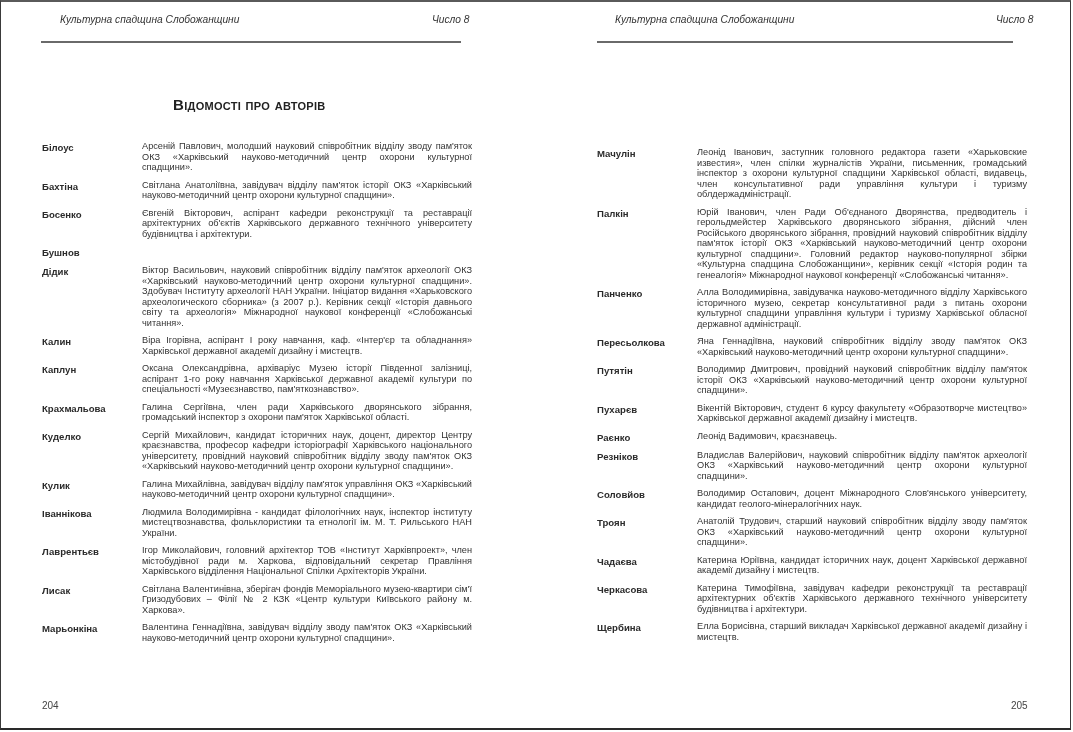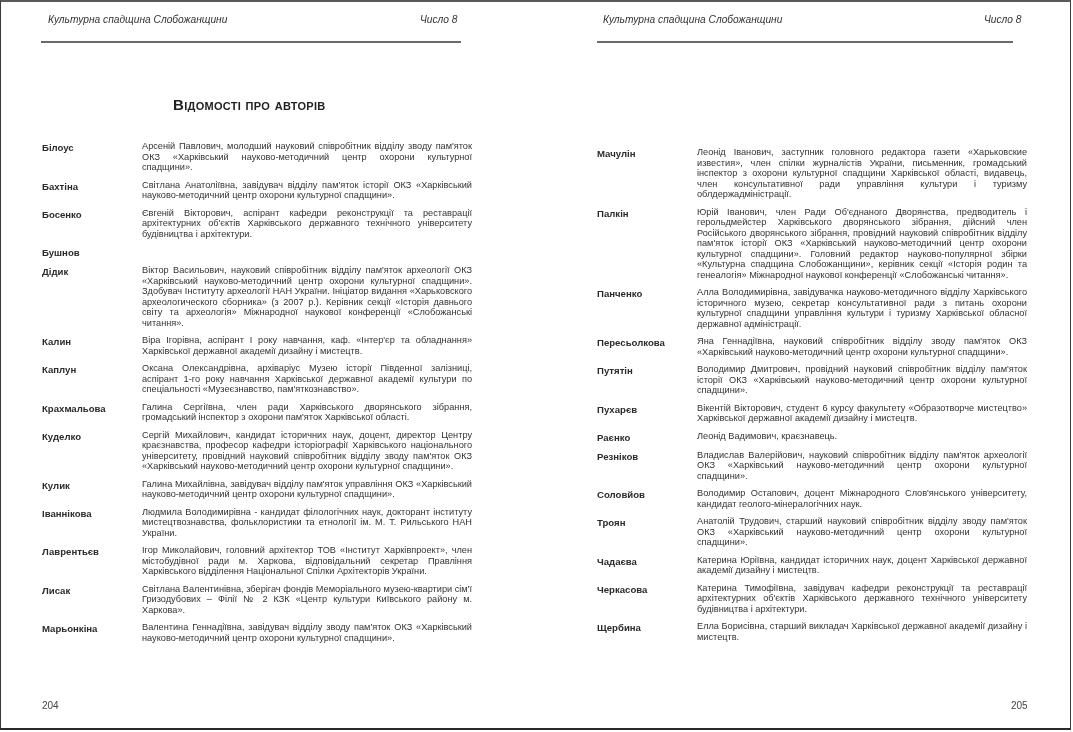--- a/index.html
+++ b/index.html
@@ -16,21 +16,21 @@
     border-top: 2px solid #5a5a5a;
     border-bottom: 2px solid #2a2a2a;
     box-sizing: border-box;
   }
   .page { position: absolute; top: 0; height: 732px; }
   .page.left { left: 0; width: 536px; }
   .page.right { left: 536px; width: 537px; }
 
   .running-head {
     position: absolute; top: 14px;
-    font-style: italic; font-size: 10.2px; color: #333;
+    font-style: italic; font-size: 10.2px; color: #333; margin-left: 12px;
   }
   .left .running-head.title { left: 48px; }
   .left .running-head.issue { left: 420px; }
   .right .running-head.title { left: 67px; }
   .right .running-head.issue { left: 448px; }
 
   .head-rule {
     position: absolute; top: 41px; height: 2px; background: #6a6a6a;
   }
   .left .head-rule { left: 41px; width: 420px; }
@@ -110,21 +110,21 @@
     <div class="entry">
         <div class="surname">Куделко</div>
         <div class="bio">Сергій Михайлович, кандидат історичних наук, доцент, директор Центру краєзнавства, професор кафедри історіографії Харківського національного університету, провідний науковий співробітник відділу зводу пам'яток ОКЗ «Харківський науково-методичний центр охорони культурної спадщини».</div>
       </div>
     <div class="entry">
         <div class="surname">Кулик</div>
         <div class="bio">Галина Михайлівна, завідувач відділу пам'яток управління ОКЗ «Харківський науково-методичний центр охорони культурної спадщини».</div>
       </div>
     <div class="entry">
         <div class="surname">Іваннікова</div>
-        <div class="bio">Людмила Володимирівна - кандидат філологічних наук, докторант інституту мистецтвознавства, фольклористики та етнології ім. М. Т. Рильського НАН України.</div>
+        <div class="bio">Людмила Володимирівна - кандидат філологічних наук, інспектор інституту мистецтвознавства, фольклористики та етнології ім. М. Т. Рильського НАН України.</div>
       </div>
     <div class="entry">
         <div class="surname">Лаврентьєв</div>
         <div class="bio">Ігор Миколайович, головний архітектор ТОВ «Інститут Харківпроект», член містобудівної ради м. Харкова, відповідальний секретар Правління Харківського відділення Національної Спілки Архітекторів України.</div>
       </div>
     <div class="entry">
         <div class="surname">Лисак</div>
         <div class="bio">Світлана Валентинівна, зберігач фондів Меморіального музею-квартири сім'ї Гризодубових – Філії № 2 КЗК «Центр культури Київського району м. Харкова».</div>
       </div>
     <div class="entry">

